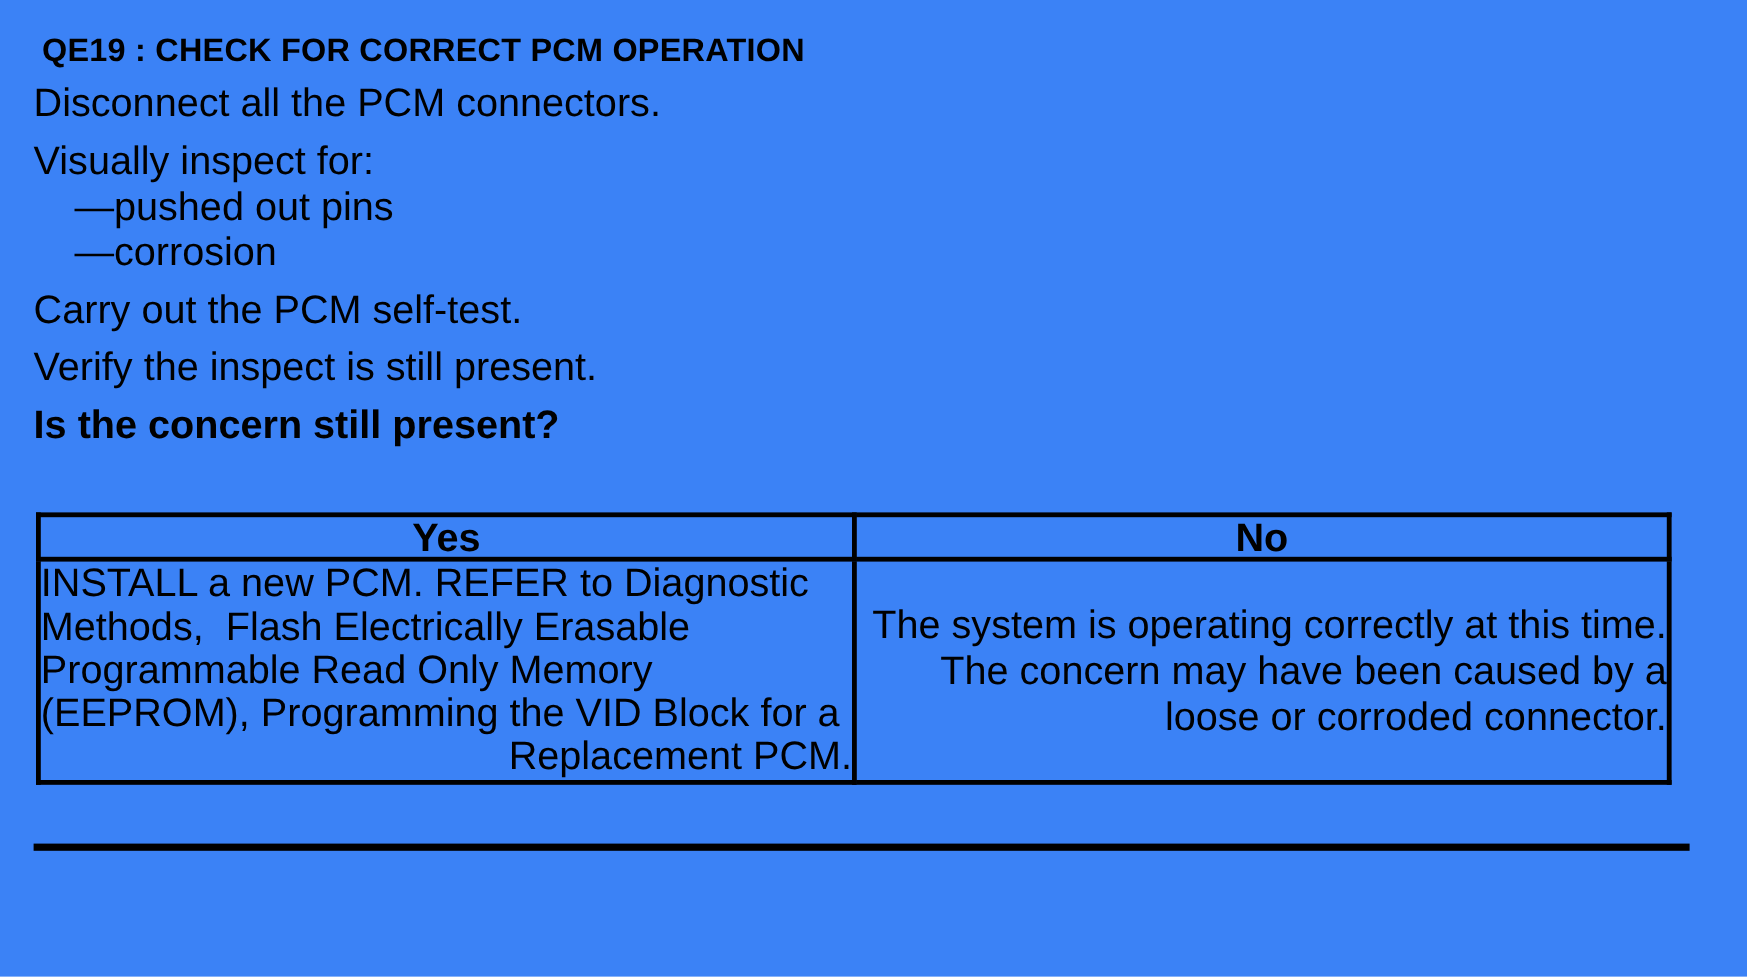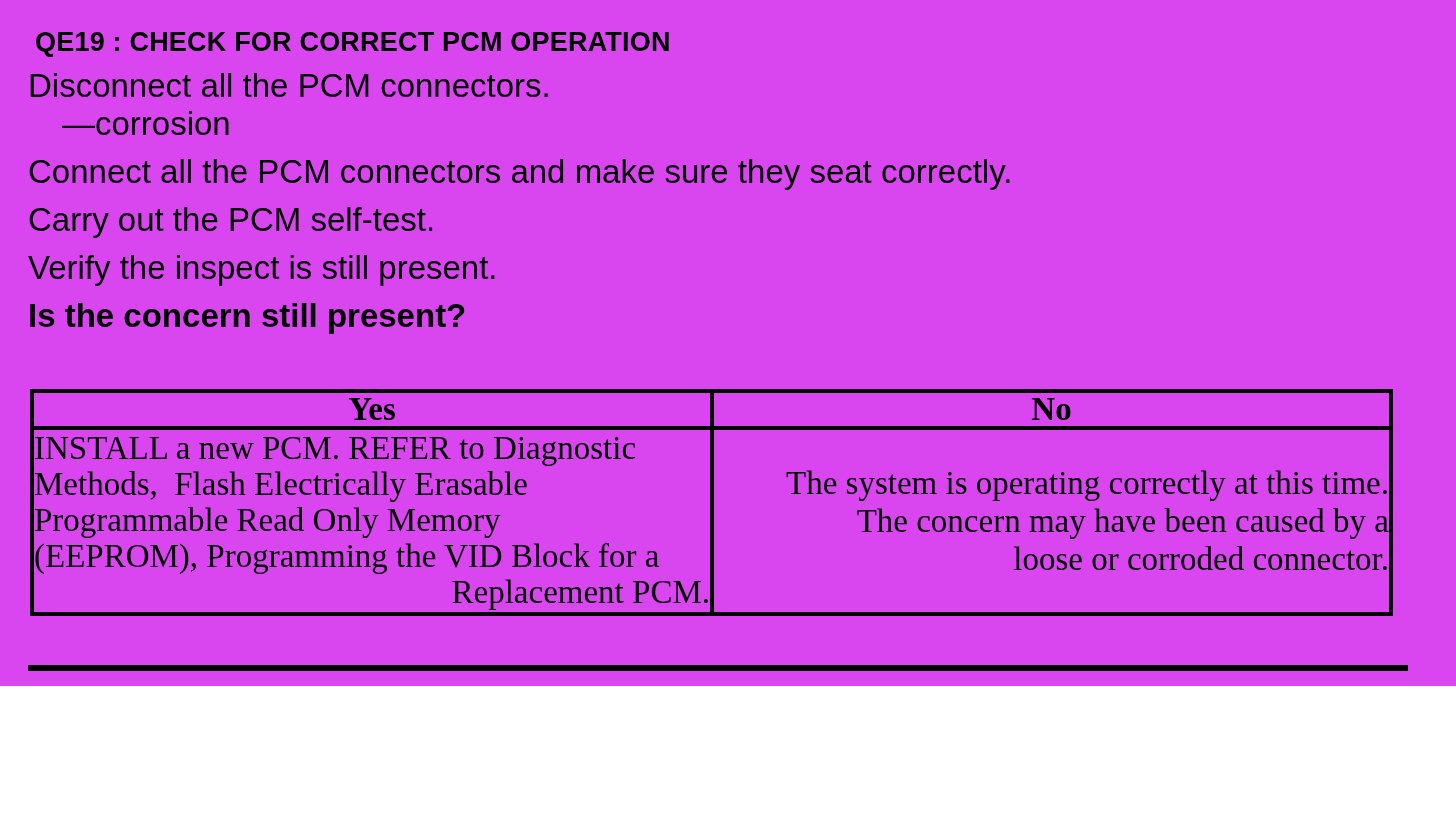--- a/index.html
+++ b/index.html
@@ -3,24 +3,24 @@
 <meta charset="utf-8">
 <style>
   html, body {
     margin: 0;
     padding: 0;
     background: #ffffff;
   }
   .page {
     position: relative;
     width: 1456px;
-    height: 686px;
+    height: 814px;
     box-sizing: border-box;
     padding: 26px 28px 0 28px;
-    background: #d946ef;
+    background: #3b82f6;
     color: #000000;
     font-family: "Liberation Sans", "DejaVu Sans", sans-serif;
     font-size: 33px;
     overflow: hidden;
   }
   .title {
     font-size: 27px;
     font-weight: bold;
     line-height: 32px;
     margin: 0 0 0 7px;
@@ -42,21 +42,20 @@
   .list-item {
     line-height: 38px;
     padding-left: 34px;
     white-space: pre-wrap;
   }
   table.results {
     border-collapse: collapse;
     table-layout: fixed;
     width: 1363px;
     margin: 54px 0 12px 2px;
-    font-family: Liberation Serif, serif;
   }
   table.results th,
   table.results td {
     border: 4px solid #000000;
   }
   table.results th {
     font-size: 33px;
     font-weight: bold;
     text-align: center;
     height: 33px;
@@ -97,26 +96,27 @@
 </style>
 </head>
 <body>
 
 <div class="page">
 
   <div class="title">QE19 : CHECK FOR CORRECT PCM OPERATION</div>
 
   <p class="para">Disconnect all the PCM connectors.</p>
 
+  <p class="para">Visually inspect for:</p>
 
   <div class="inspect-list">
+    <div class="list-item">—pushed out pins</div>
     <div class="list-item">—corrosion</div>
   </div>
 
-  <p class="para">Connect all the PCM connectors and make sure they seat correctly.</p>
 
   <p class="para">Carry out the PCM self-test.</p>
 
   <p class="para">Verify the inspect is still present.</p>
 
   <p class="para question">Is the concern still present?</p>
 
   <table class="results">
     <thead>
       <tr>

